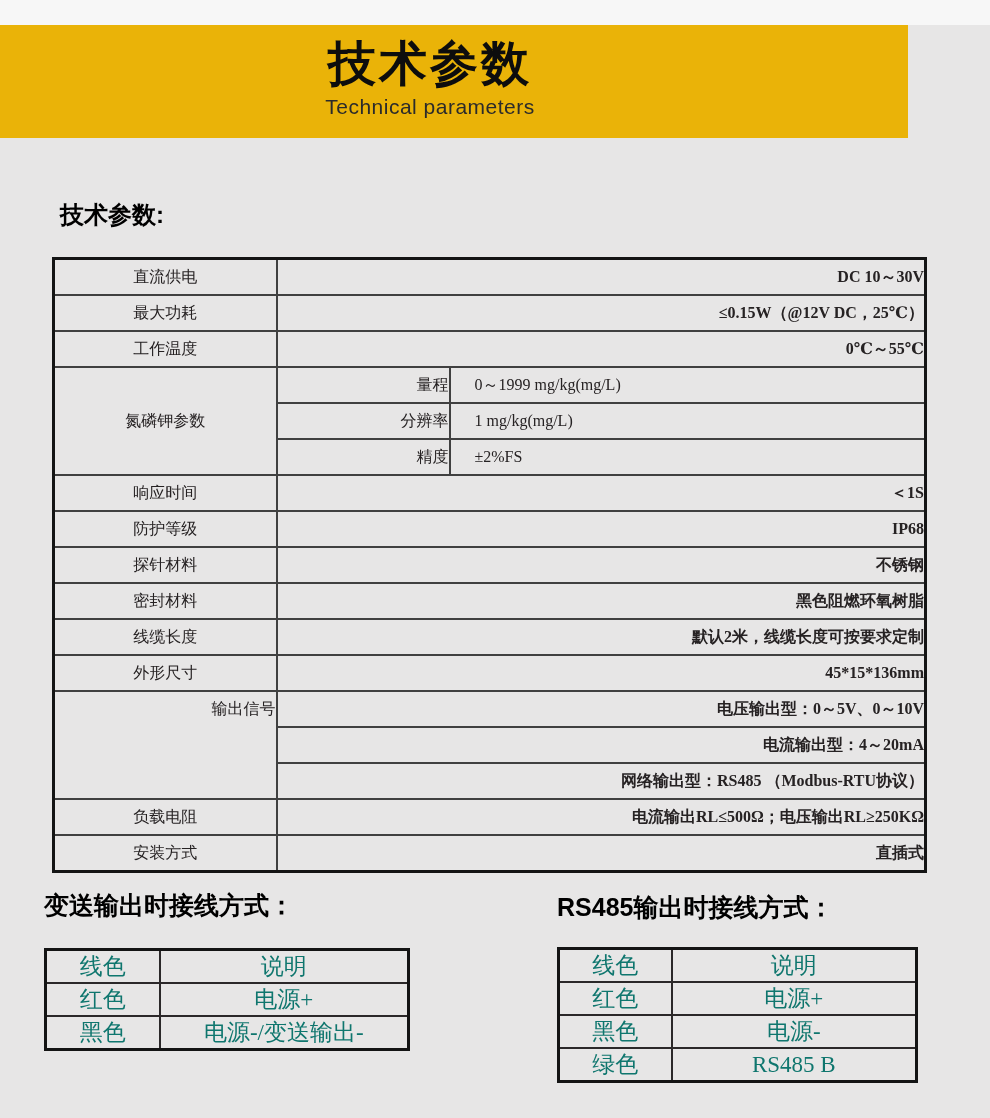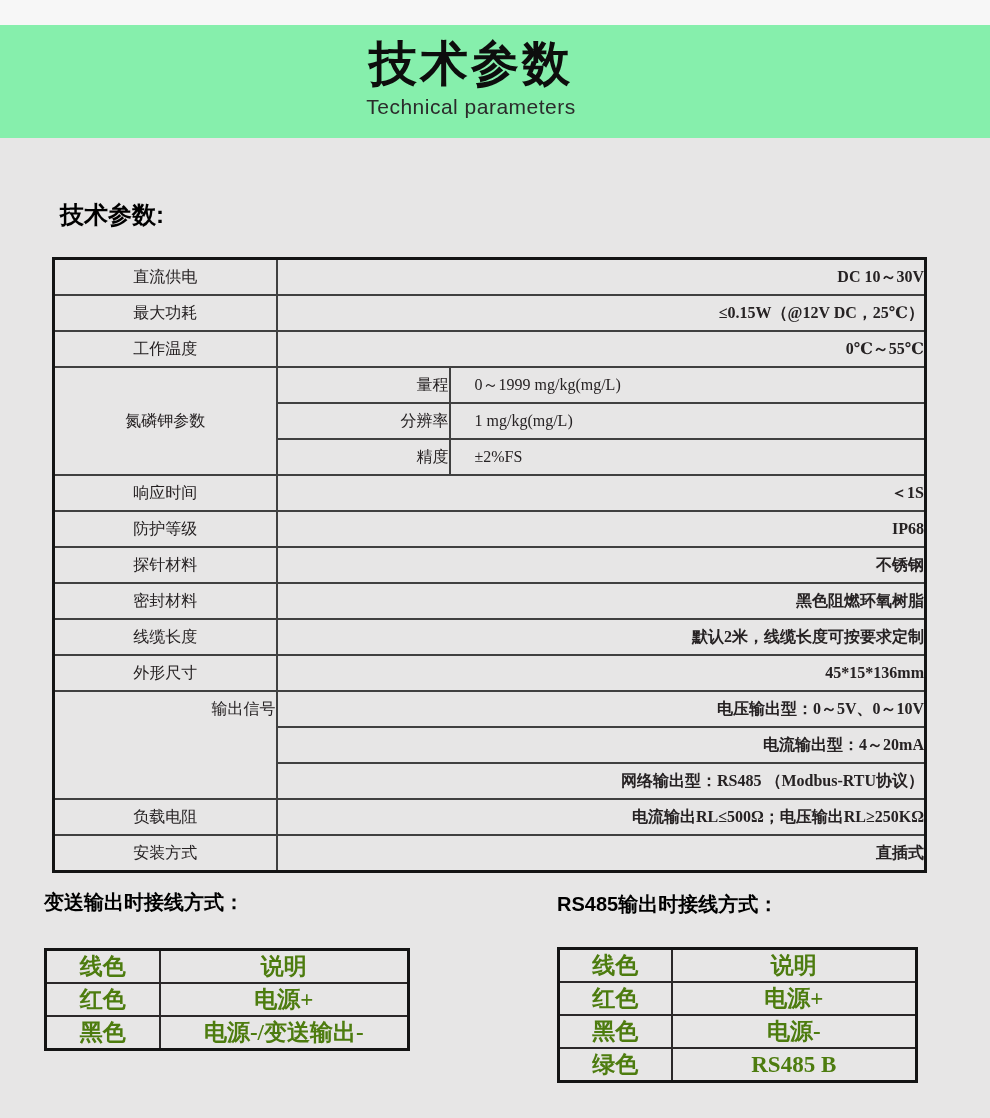--- a/index.html
+++ b/index.html
@@ -6,21 +6,21 @@
   body{
     width:990px;height:1118px;position:relative;overflow:hidden;
     background:#e7e6e6;
     font-family:"Liberation Sans","DejaVu Sans",sans-serif;
     -webkit-font-smoothing:antialiased;
   }
   .top-strip{
     position:absolute;left:0;top:0;width:990px;height:25px;background:#f7f7f7;
   }
   .band{
-    position:absolute;left:0;top:25px;width:990px;height:113px;background:#86efac;
+    position:absolute;left:0;top:25px;width:908px;height:113px;background:#eab308;
     text-align:center;box-sizing:border-box;padding-right:48px;
   }
   .band h1{
     margin:14px 0 0 0;font-size:48px;line-height:50px;font-weight:bold;
     color:#0d0d0d;letter-spacing:3px;
   }
   .band .subtitle{
     margin-top:7px;font-size:21px;line-height:22px;color:#2b2b2b;letter-spacing:0.5px;
   }
   .section-heading{
@@ -37,29 +37,29 @@
     font-family:"Liberation Serif","DejaVu Serif",serif;
     font-size:16px;color:#262223;line-height:30px;
     overflow:hidden;white-space:nowrap;
   }
   .spec-table td.lbl{text-align:center;}
   .spec-table td.lbl-top{text-align:right;vertical-align:top;line-height:34px;}
   .spec-table td.val{text-align:right;padding-left:64px;font-weight:bold;}
   .spec-table td.sub{text-align:right;padding-left:44px;}
   .spec-table td.subval{text-align:left;padding-left:24px;}
   .wiring-heading{
-    position:absolute;margin:0;font-size:20px;font-weight:bold;color:#000;
+    position:absolute;margin:0;font-size:25px;font-weight:bold;color:#000;
   }
   #transmit-heading{left:44px;top:889px;}
   #rs485-heading{left:557px;top:891px;}
   .wire-table{border:3px solid #141414;position:absolute;}
   .wire-table td{
     border:2px solid #2b2829;padding:0;text-align:center;
     font-family:"Liberation Serif","DejaVu Serif",serif;
-    font-size:23px;color:#4d7c0f;overflow:hidden;white-space:nowrap;font-weight:bold;
+    font-size:23px;color:#0f766e;overflow:hidden;white-space:nowrap;
   }
   #transmit-table{left:44px;top:948px;width:366px;}
   #transmit-table td{height:30px;}
   #rs485-table{left:557px;top:947px;width:361px;}
   #rs485-table td{height:28px;}
 </style>
 </head>
 <body>
 
 <div class="top-strip"></div>

